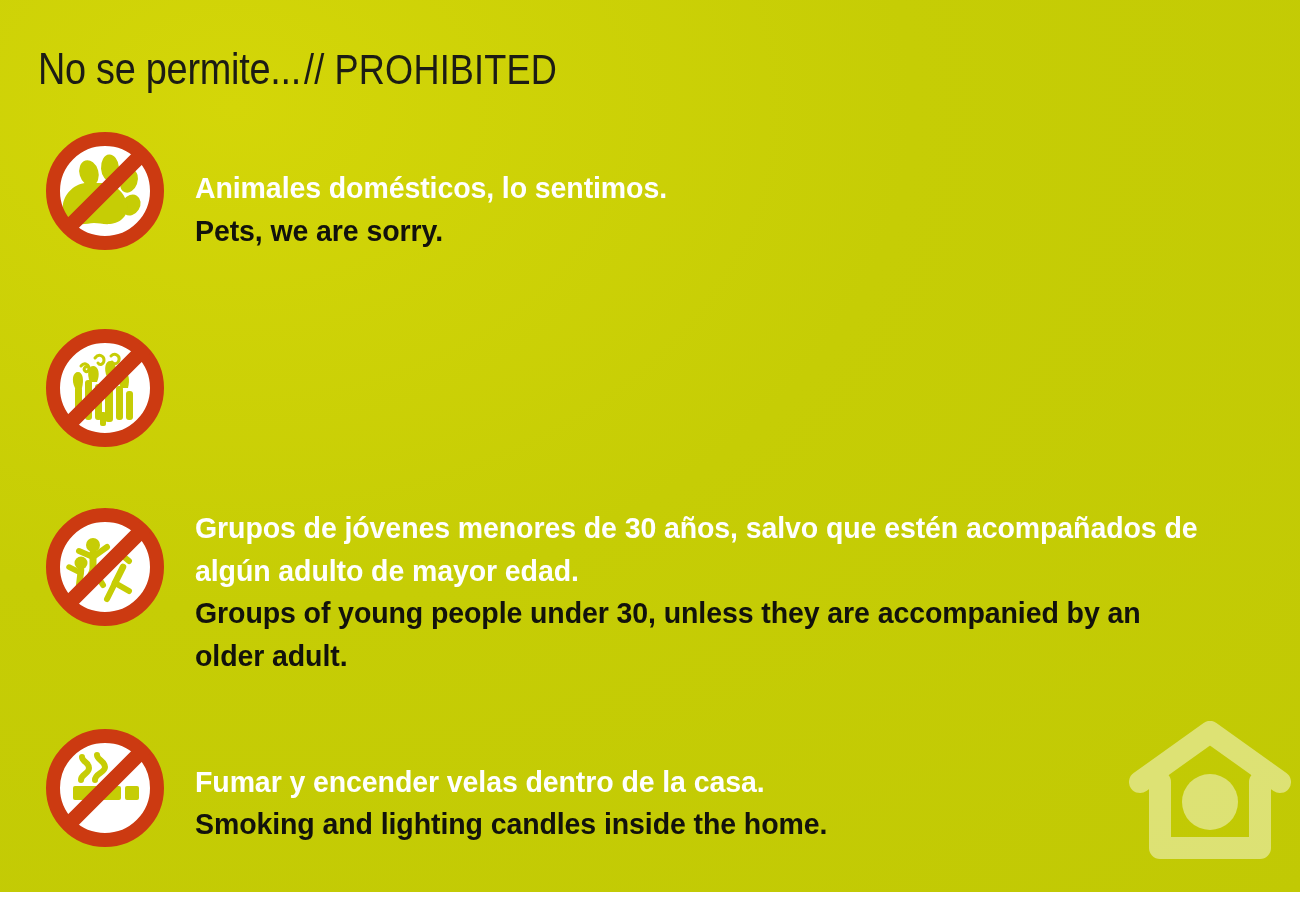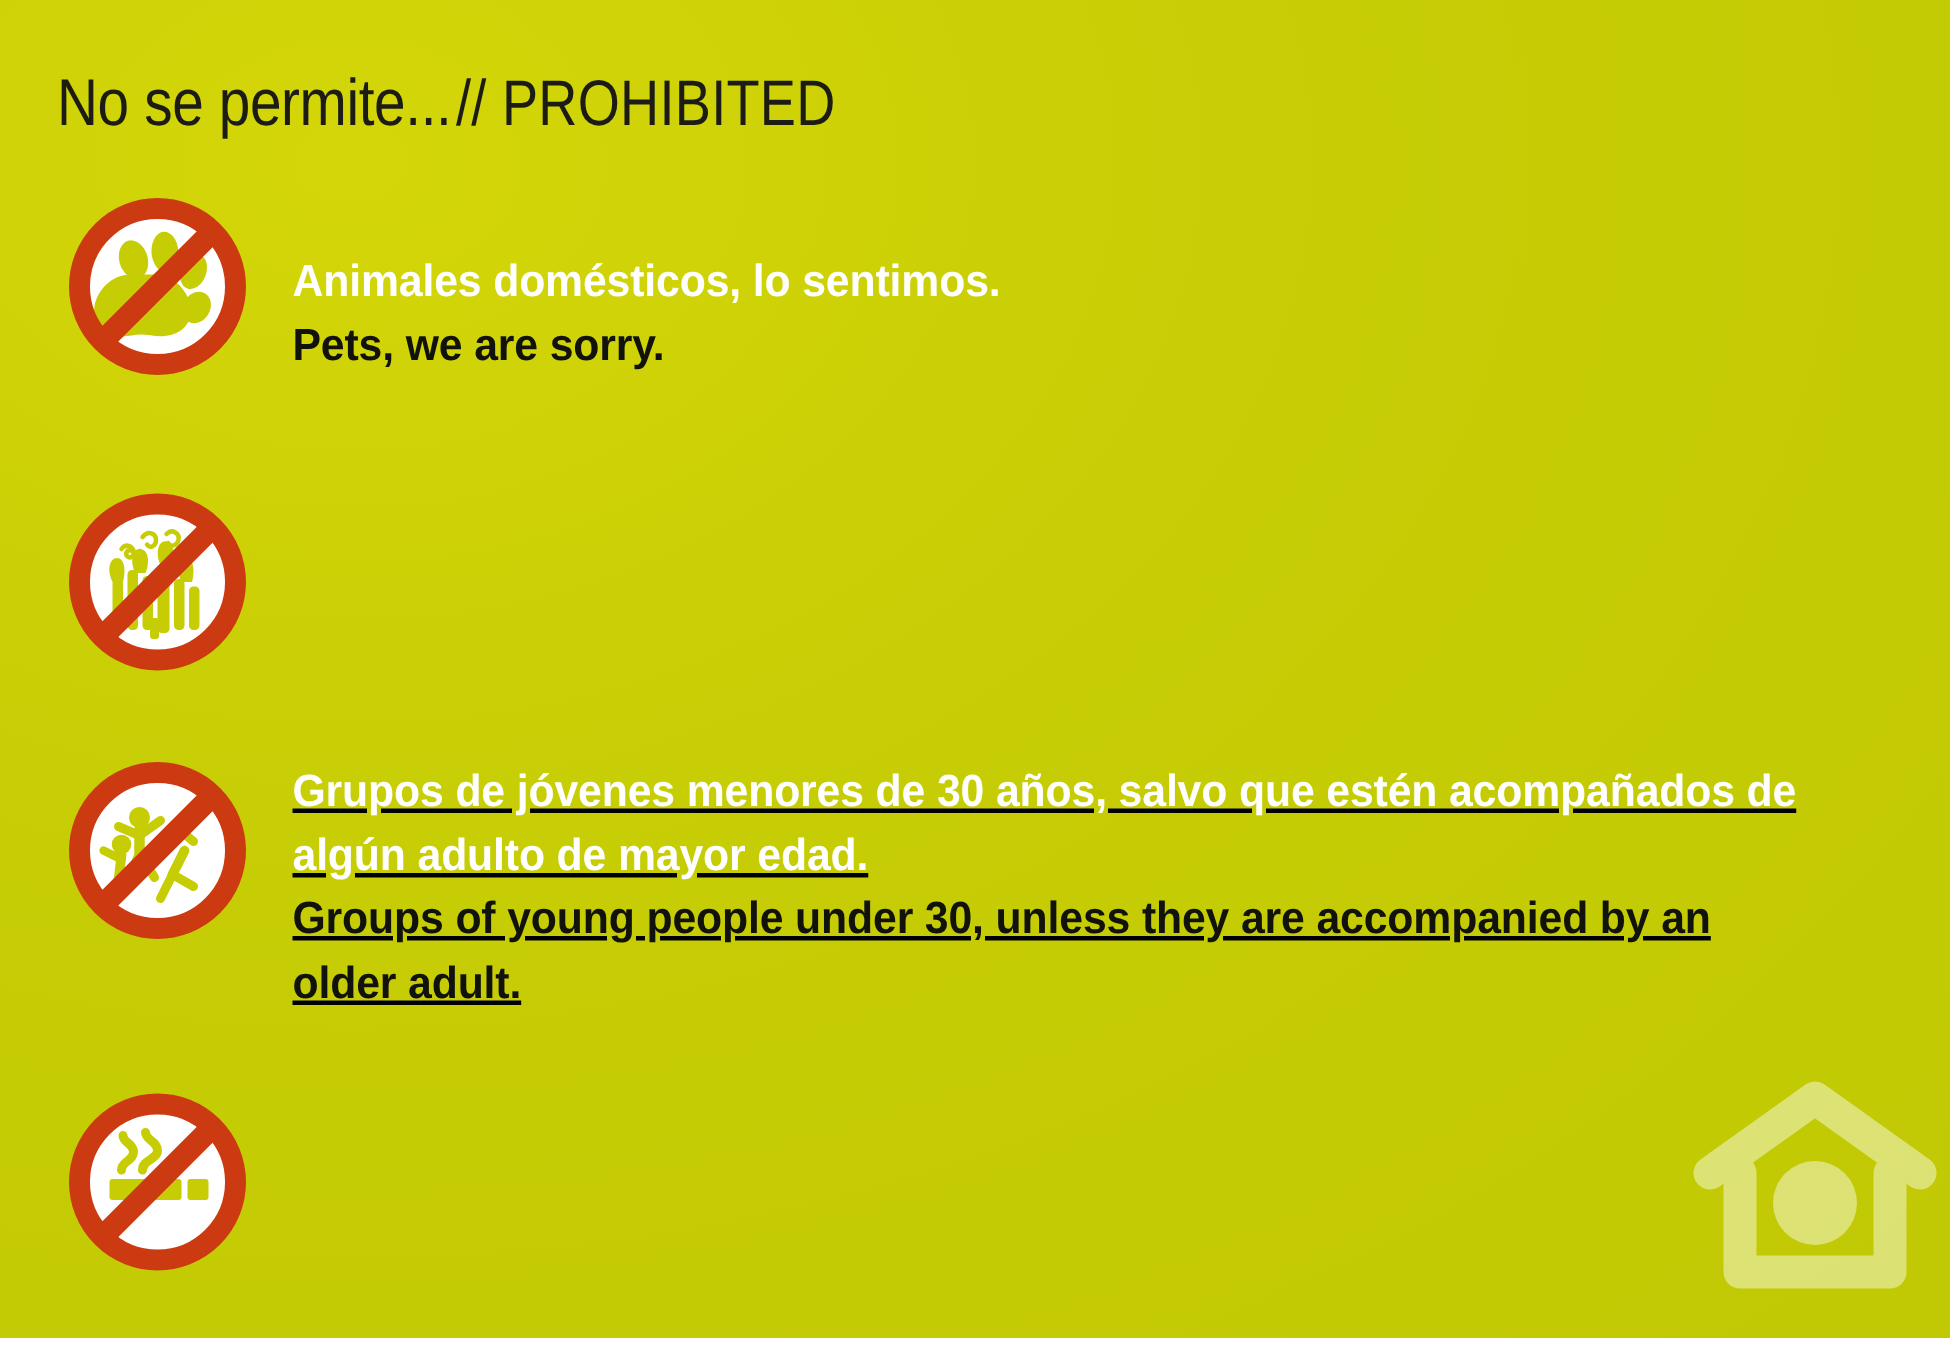--- a/index.html
+++ b/index.html
@@ -84,21 +84,21 @@
     transform-origin: left top;
   }
   .line-es { color: #ffffff; }
   .line-en { color: #12120c; }
 
   
   #rule-0 { margin-top: 0px; }
   #rule-0 .rule-text { padding-top: 36px; }
   #rule-1 { margin-top: 76px; }
   #rule-1 .rule-text { padding-top: 30px; }
-  #rule-2 { margin-top: 59px; text-decoration: underline; }
+  #rule-2 { margin-top: 59px; }
   #rule-2 .rule-text { padding-top: 0px; }
   #rule-3 { margin-top: 50px; }
   #rule-3 .rule-text { padding-top: 33px; }
 
   
   .house-logo {
     position: absolute;
     right: 6px;
     bottom: 22px;
     width: 168px;
@@ -211,20 +211,24 @@
             <rect x="28" y="58" width="48" height="14" rx="2"></rect>
             <rect x="80" y="58" width="14" height="14" rx="2"></rect>
 
             <path d="M36 52c0-6 8-6 8-12s-7-6-7-11" stroke="#c6cd05" stroke-width="6" fill="none" stroke-linecap="round"></path>
             <path d="M50 52c0-7 10-7 10-13s-8-7-8-12" stroke="#c6cd05" stroke-width="6" fill="none" stroke-linecap="round"></path>
           </g>
           <circle cx="60" cy="60" r="52" fill="none" stroke="#cc3a11" stroke-width="14"></circle>
           <rect x="52.5" y="4" width="15" height="112" rx="1" fill="#cc3a11" transform="rotate(45 60 60)"></rect>
         </svg>
       </div>
+      <div class="rule-text">
+        <div class="line-es">Fumar y encender velas dentro de la casa.</div>
+        <div class="line-en">Smoking and lighting candles inside the home.</div>
+      </div>
     </div>
 
   </div>
 
   <div class="house-logo">
     <svg viewBox="0 0 168 150" width="168" height="150" aria-hidden="true">
       <g fill="none" stroke="#eef1b9" stroke-width="22" stroke-linejoin="round" stroke-linecap="round">
         <path d="M14 62 L84 12 L154 62"></path>
         <path d="M34 62 L34 128 L134 128 L134 62"></path>
       </g>

